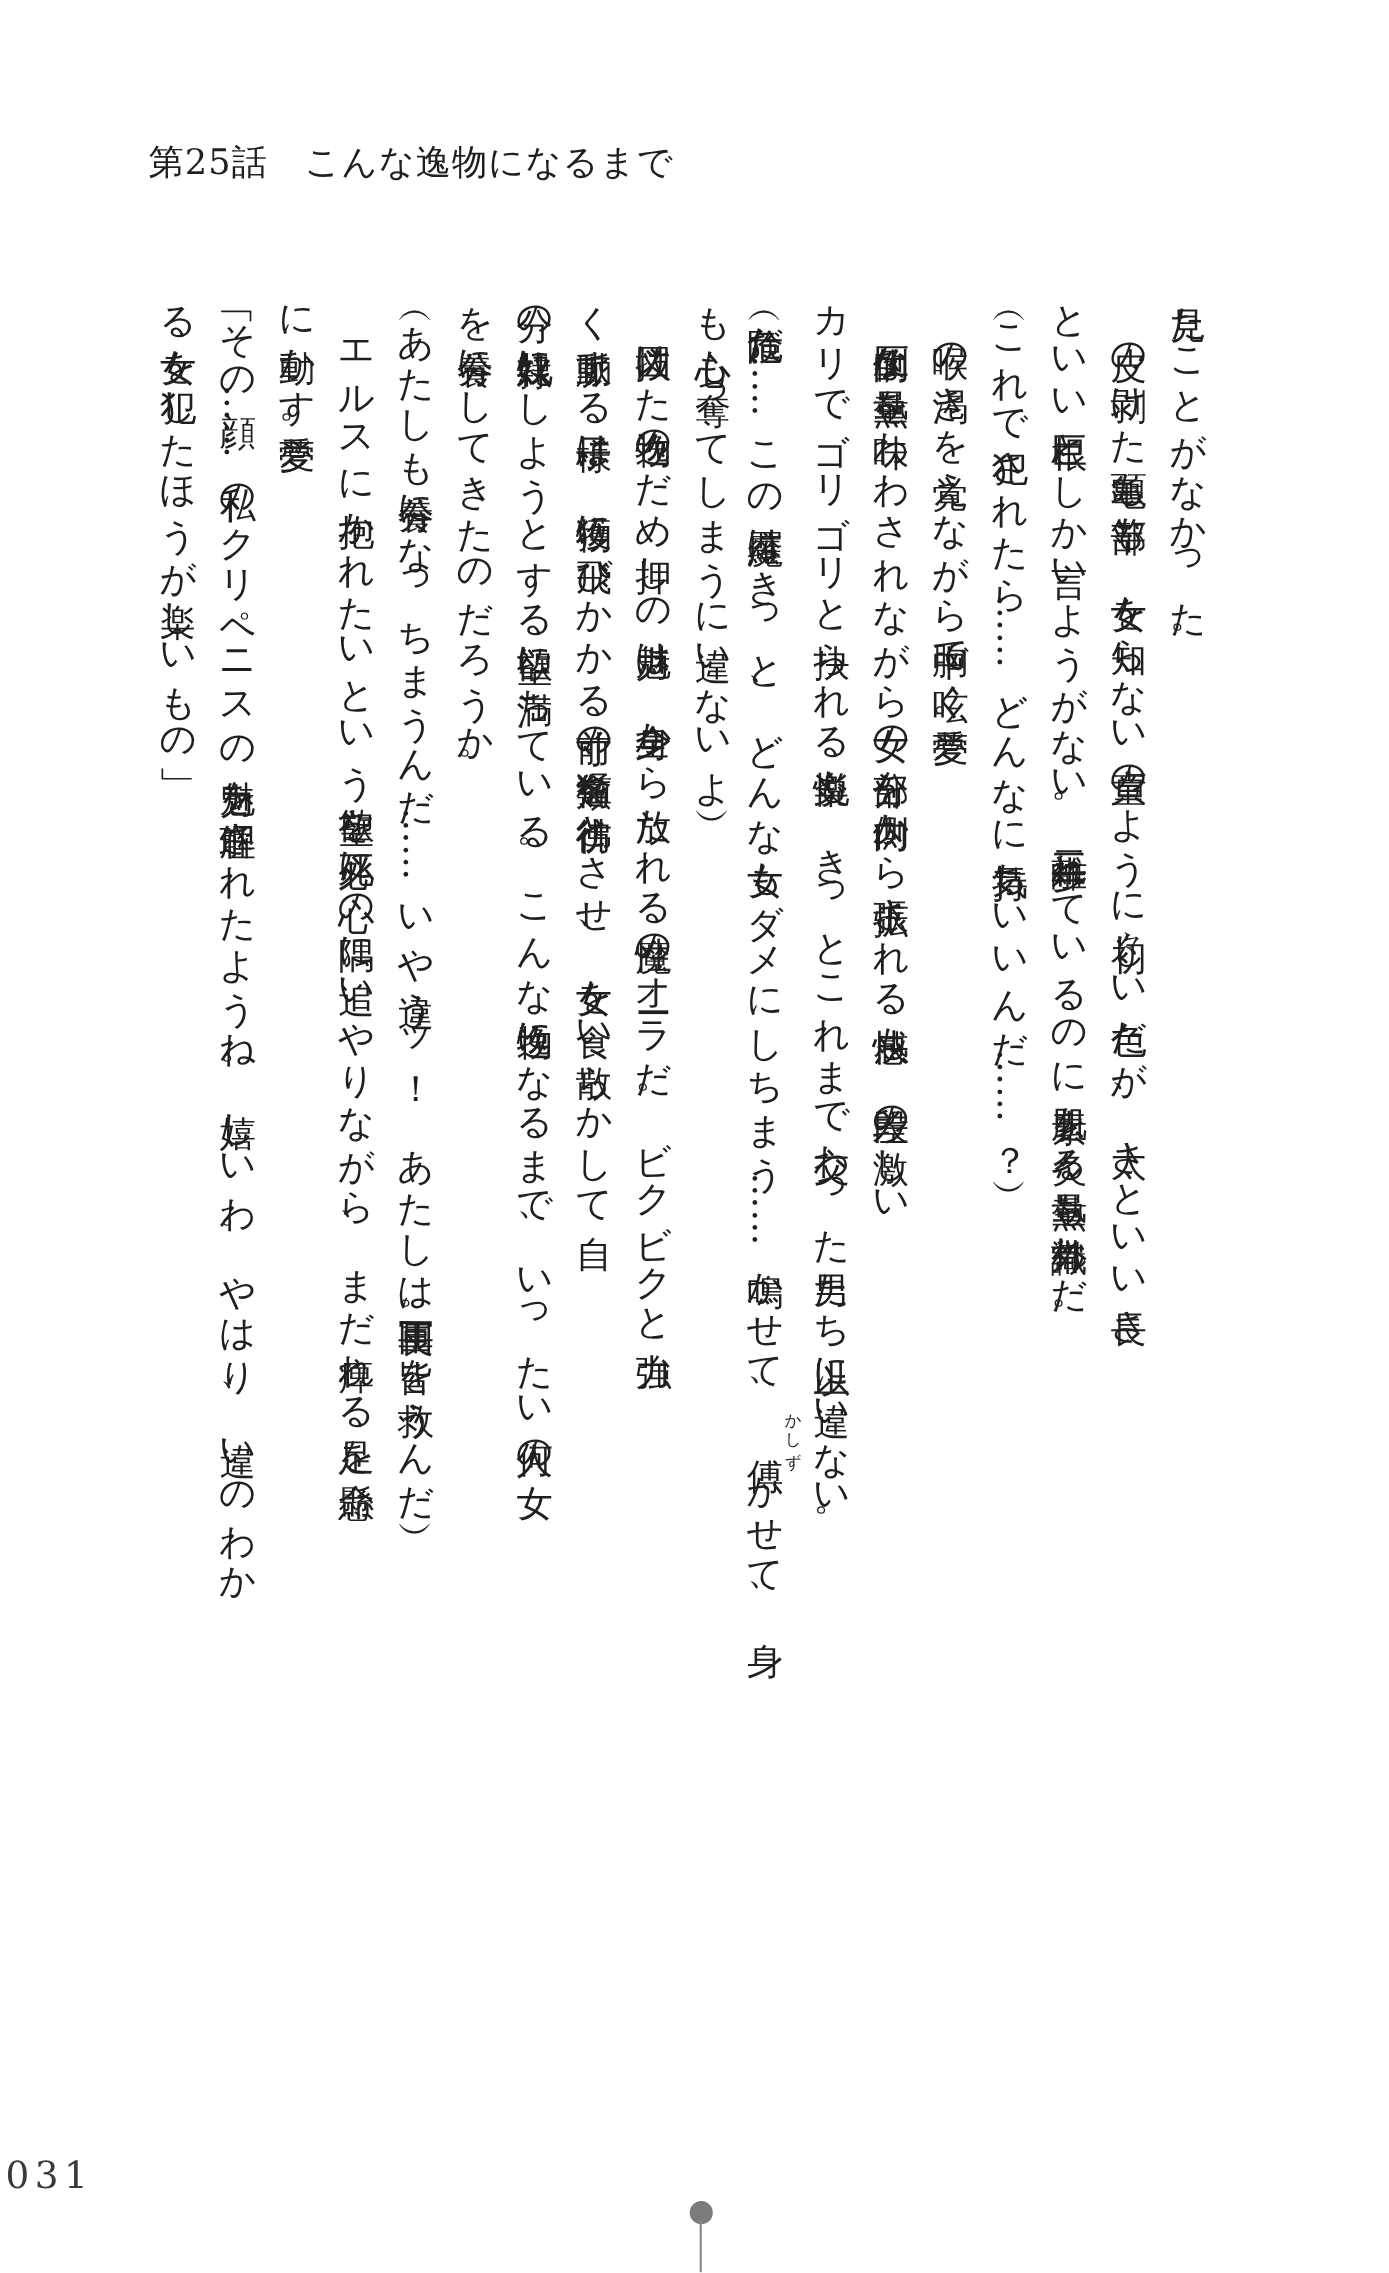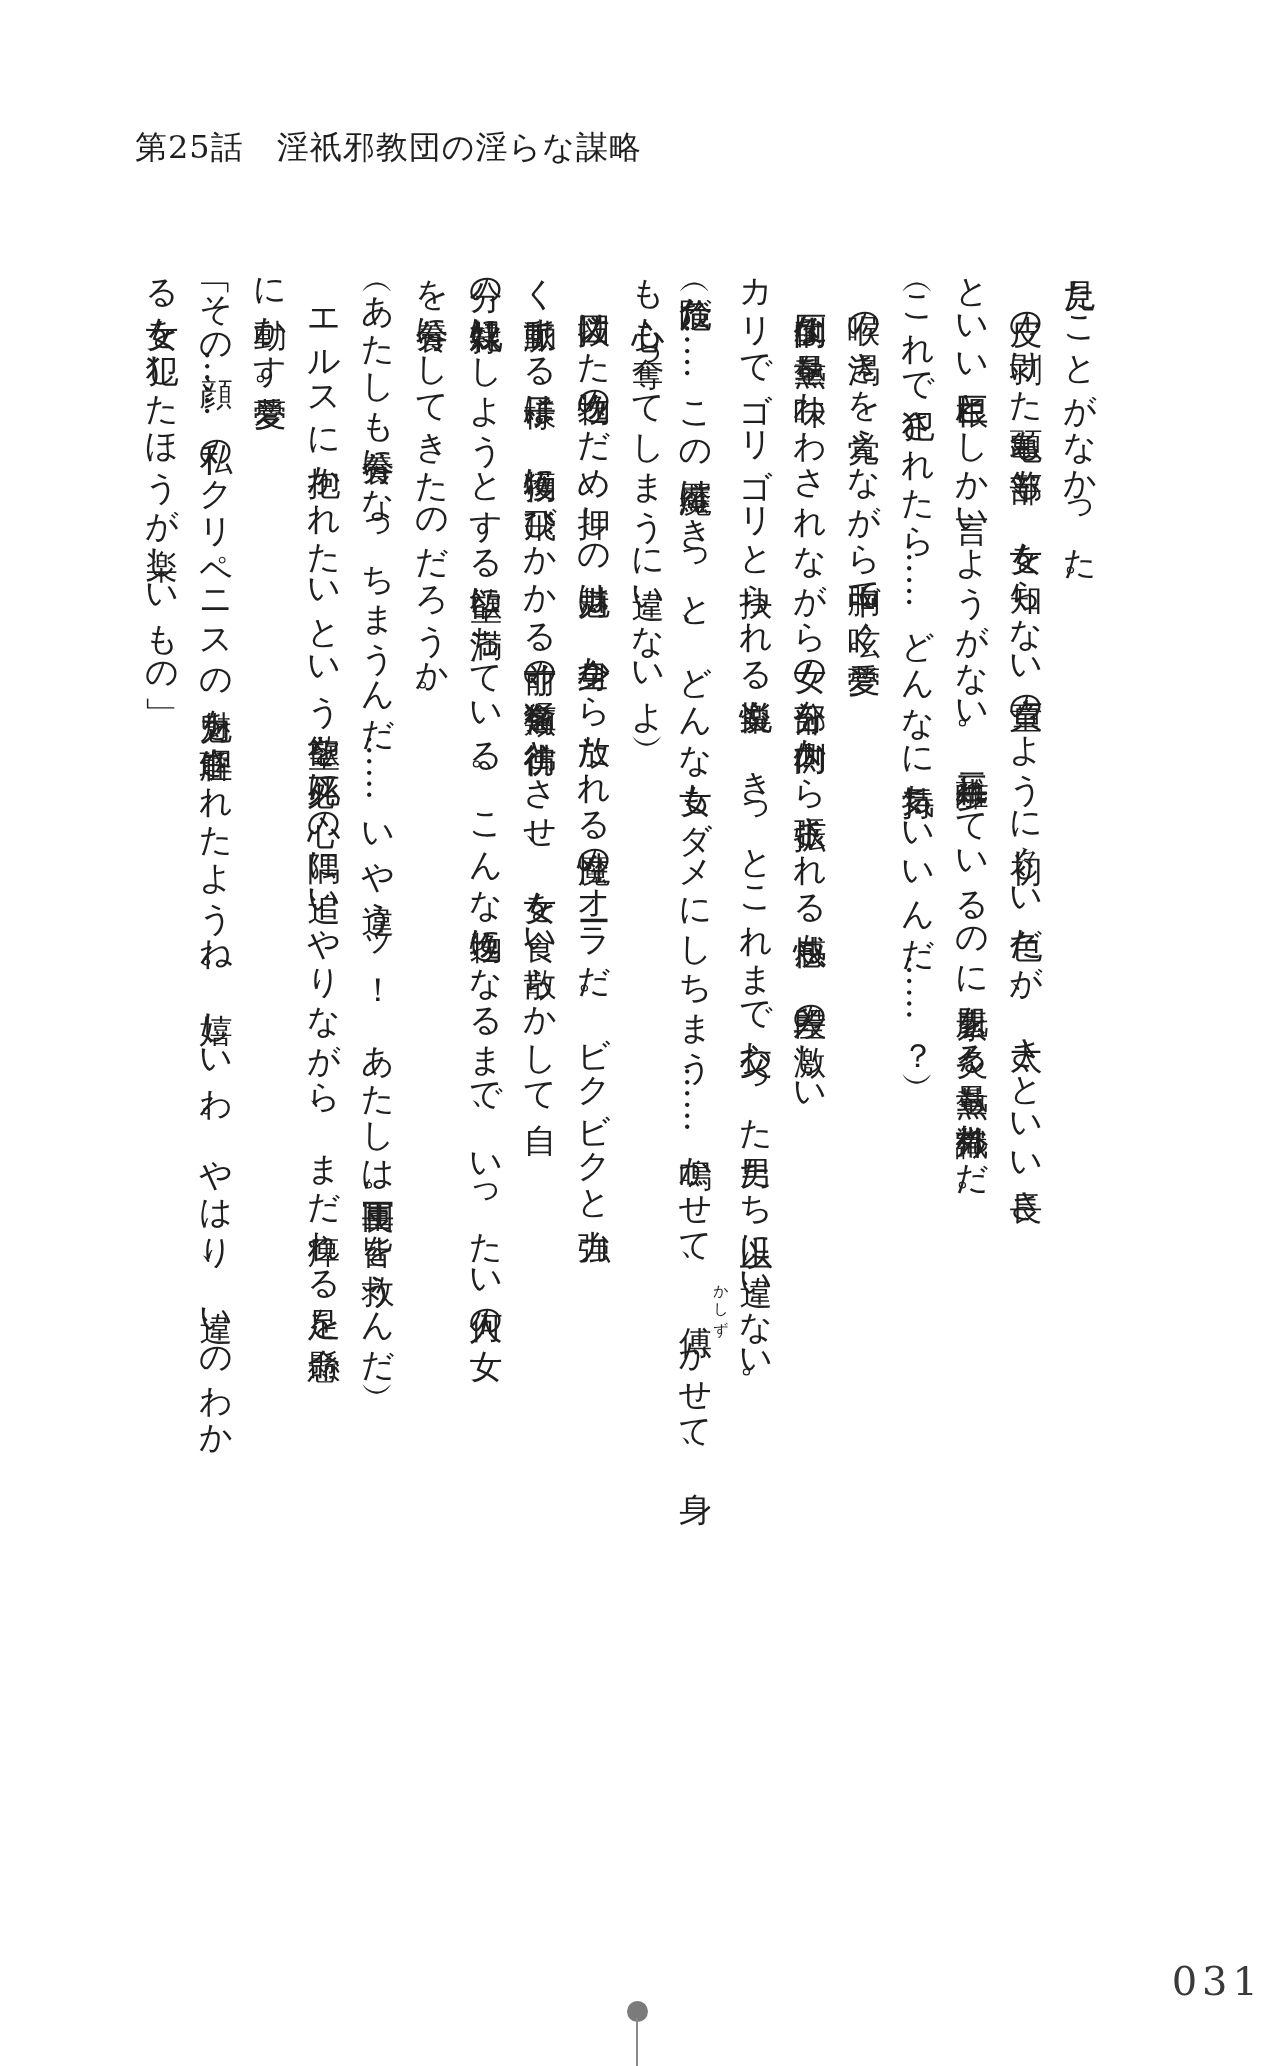--- a/index.html
+++ b/index.html
@@ -54,22 +54,22 @@
     font-size: 15px;
     letter-spacing: 0;
     line-height: 1;
     color: #1f1f1f;
   }
   .page-number {
     position: absolute;
     left: 0;
     right: 0;
     top: 1958px;
-    text-align: right;
-    font-size: 40px;
+    text-align: left;
+    font-size: 34px;
     letter-spacing: 5px;
     text-indent: 5px;
     color: #3a3a3a;
   }
   .binding-mark-circle {
     position: absolute;
     left: 627px;
     top: 2001px;
     width: 21px;
     height: 21px;
@@ -83,21 +83,21 @@
     width: 2px;
     height: 48px;
     background: #8a8a8a;
   }
 </style>
 </head>
 <body>
 
 <div class="page">
 
-  <div class="chapter-header">第25話　淫祇邪教団の淫らな謀略</div>
+  <div class="chapter-header">第25話　こんな逸物になるまで</div>
 
   <div class="body-text">
     <div class="col">見たことがなかった。</div>
     <div class="col indent-full">皮の剥けた亀頭も竿部も、女を知らない童貞のように初々しい色だが、太さといい長さ</div>
     <div class="col">といい巨根としか言いようがない。二三歩離れているのに素肌を炙る熱量も常識外れだ。</div>
     <div class="col indent-half">（これで犯されたら……どんなに気持ちいいんだ……？）</div>
     <div class="col indent-full">喉の渇きを覚えながら胸中で呟く愛夢。</div>
     <div class="col indent-full">圧倒的な熱量を味わわされながら女の部分を内側から拡張される快感も、段差の激しい</div>
     <div class="col">カリでゴリゴリと抉られる悦楽も、きっとこれまで交わった男たち以上に違いない。</div>
     <div class="col indent-half">

